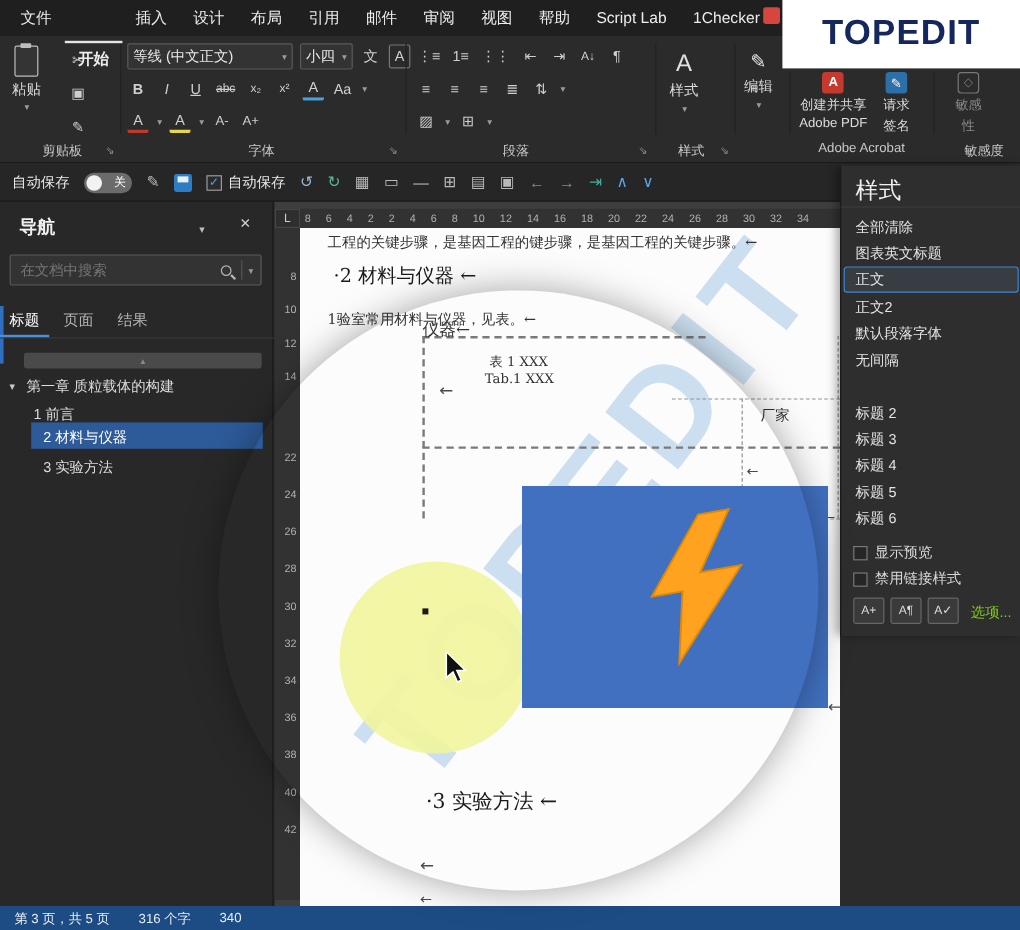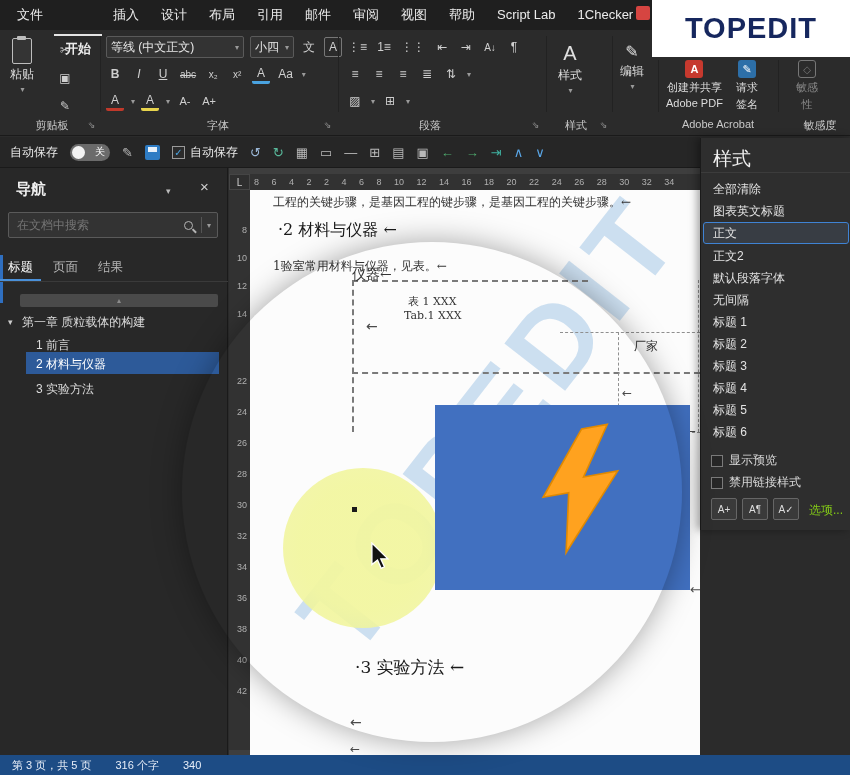--- a/index.html
+++ b/index.html
@@ -356,38 +356,37 @@
     <span class="nav-tab">页面</span>
     <span class="nav-tab">结果</span>
   </div>
 
   <div class="nav-scroll">
     <span>▴</span>
   </div>
 
   <span class="tree-item" style="left:8px;top:149px;font-size:9px;color:#ccc;">▾</span>
   <span class="tree-item" style="left:22px;top:146px;">第一章 质粒载体的构建</span>
-  <span class="tree-item" style="left:36px;top:169px;">1 前言</span>
+  <span class="tree-item" style="left:28px;top:169px;">1 前言</span>
   <div class="tree-sel"></div>
   <span class="tree-item" style="left:36px;top:188px;color:#fff;z-index:1;">2 材料与仪器</span>
   <span class="tree-item" style="left:36px;top:213px;">3 实验方法</span>
 </div>
 
 <div class="stylespane">
   <span class="sp-title">样式</span>
   <div class="sp-div"></div>
 
   <div class="sp-item" style="top:62px;">图表英文标题</div>
   <div class="sp-item" style="top:40px;">全部清除</div>
   <div class="sp-sel"></div>
   <div class="sp-item" style="top:84px;z-index:1;">正文</div>
   <div class="sp-item" style="top:107px;">正文2</div>
   <div class="sp-item" style="top:129px;">默认段落字体</div>
   <div class="sp-item" style="top:151px;">无间隔</div>
-  <div class="sp-item" style="top:173px;">标题 1</div>
   <div class="sp-item" style="top:195px;">标题 2</div>
   <div class="sp-item" style="top:217px;">标题 3</div>
   <div class="sp-item" style="top:239px;">标题 4</div>
   <div class="sp-item" style="top:261px;">标题 5</div>
   <div class="sp-item" style="top:283px;">标题 6</div>
 
   <div class="sp-check" style="left:10px;top:314px;">
     <span class="sp-box"></span>
     <span>显示预览</span>
   </div>

